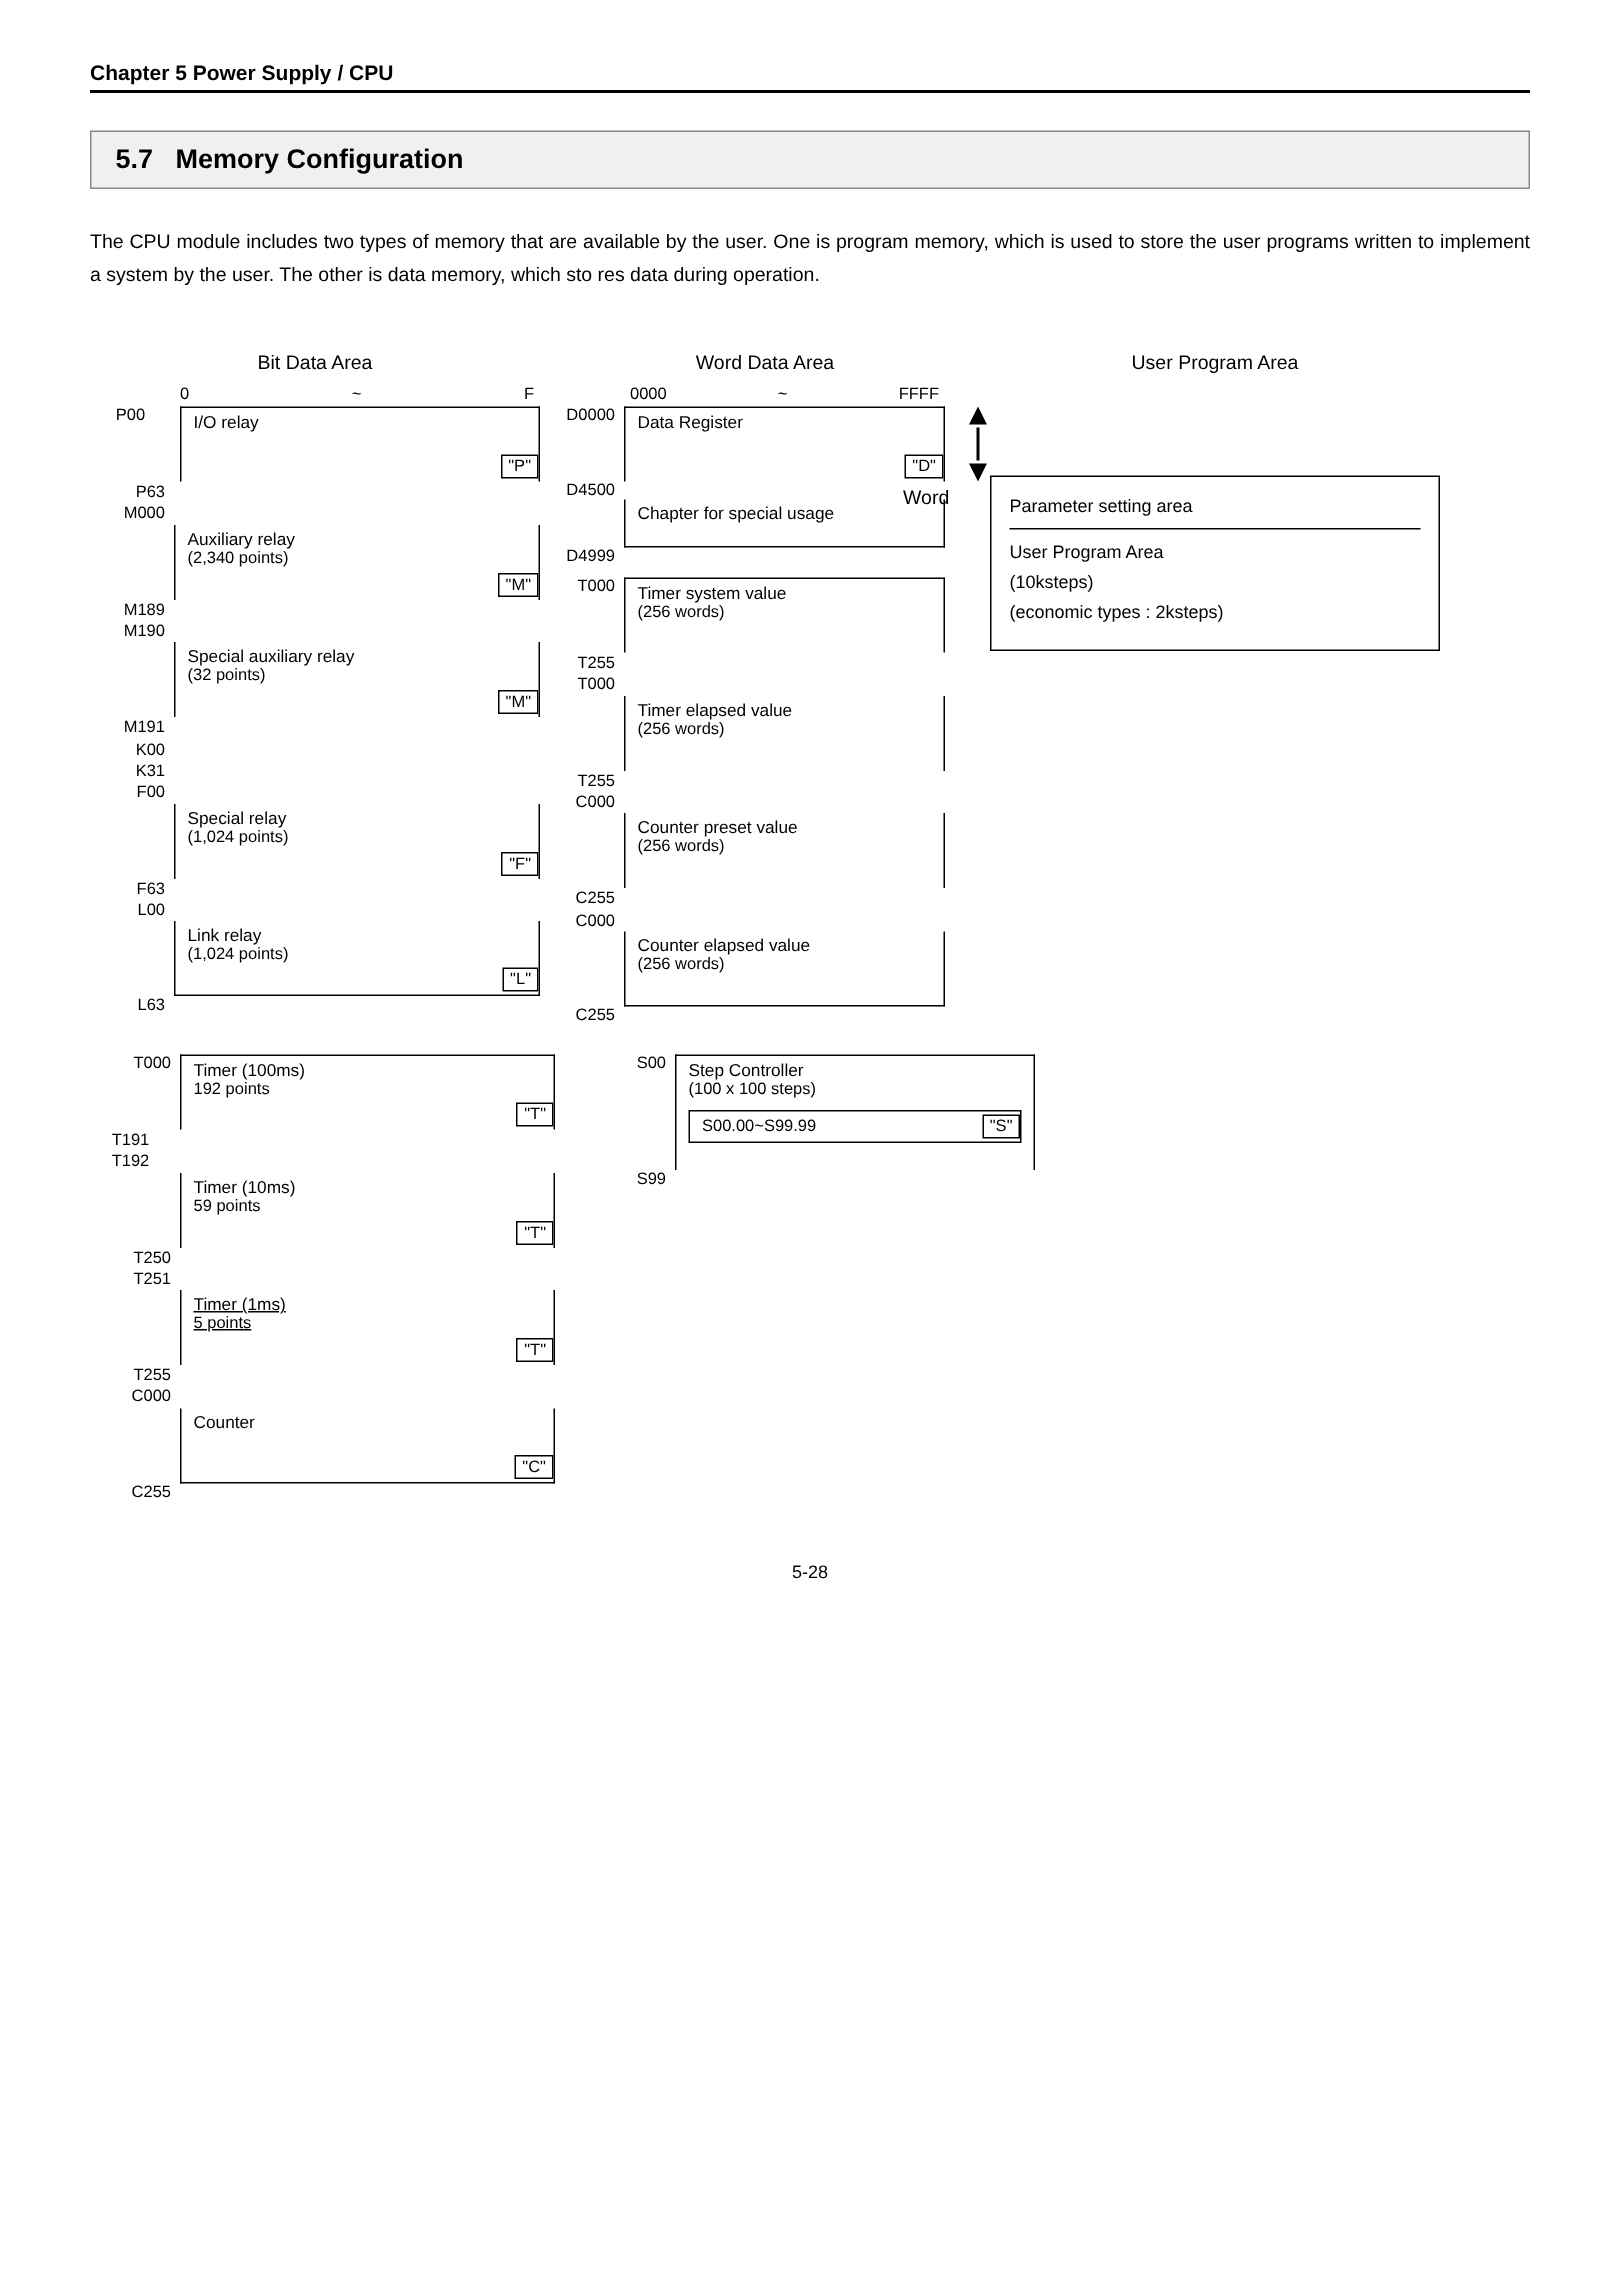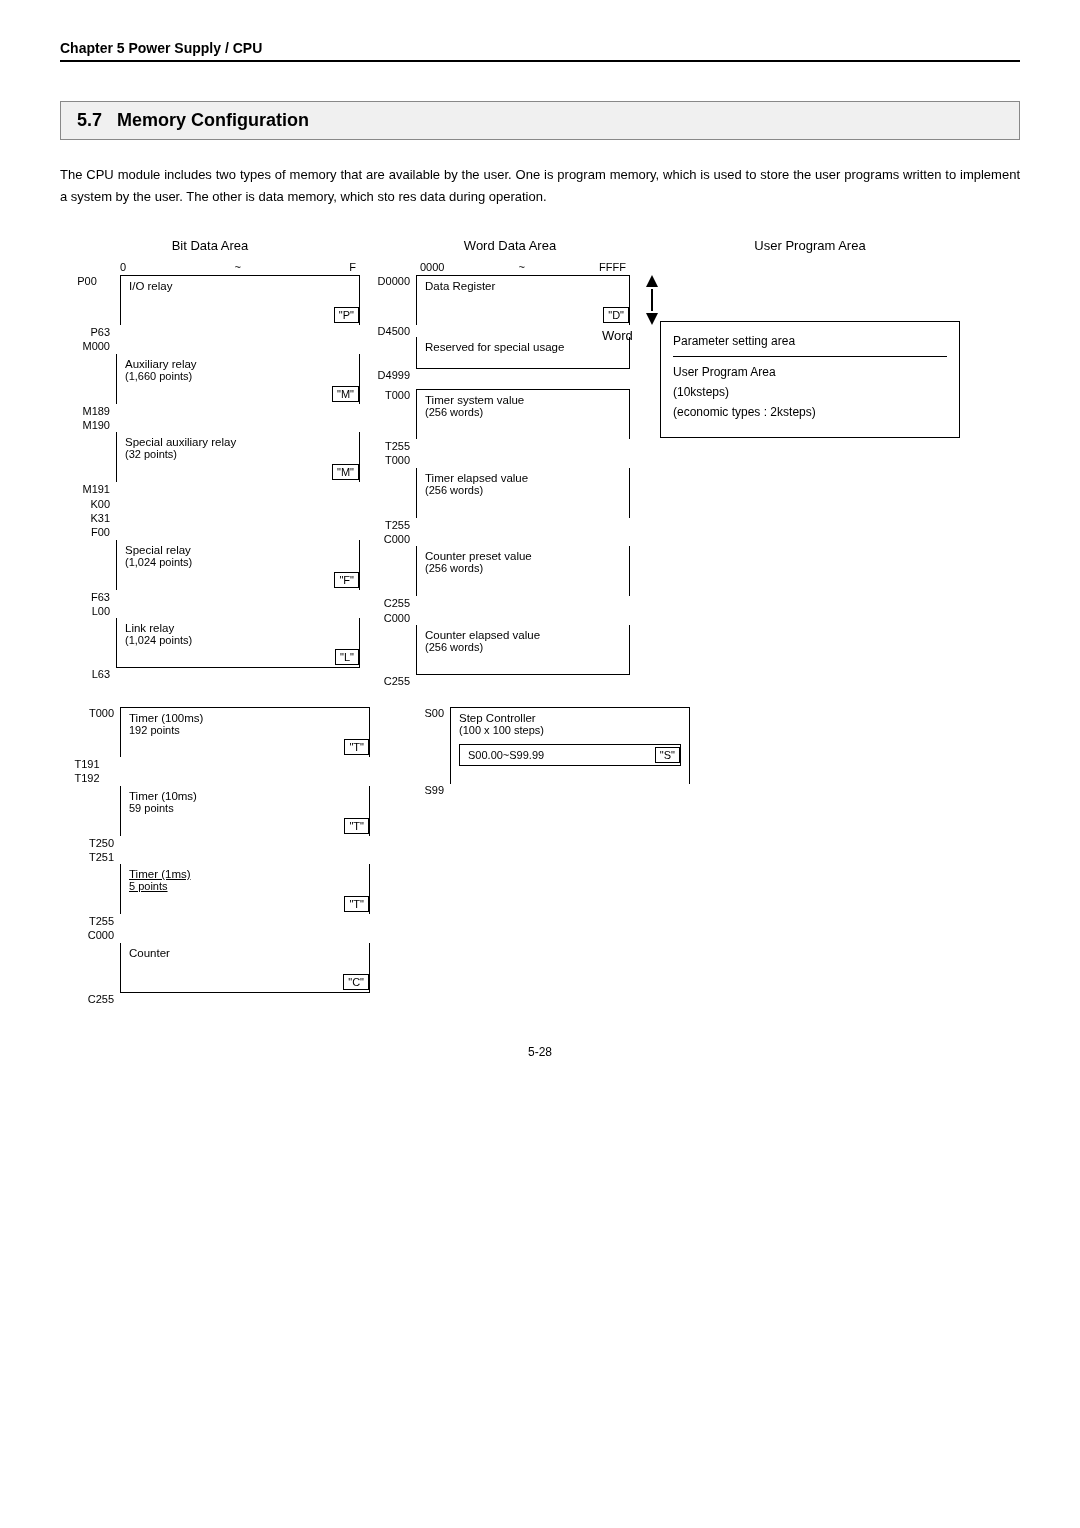--- a/index.html
+++ b/index.html
@@ -14,38 +14,38 @@
     }
     .page {
       padding: 40px 60px;
       position: relative;
     }
     .chapter-header {
       font-size: 14px;
       font-weight: bold;
       border-bottom: 2px solid #000;
       padding-bottom: 4px;
-      margin-bottom: 39px;
+      margin-bottom: 25px;
     }
     .section-title-box {
       border: 1px solid #888;
       background: #f0f0f0;
       padding: 8px 16px;
       margin-bottom: 24px;
       display: inline-block;
       width: 100%;
     }
     .section-title-box h2 {
       font-size: 18px;
       font-weight: bold;
     }
     .intro-text {
       font-size: 13px;
       line-height: 1.7;
-      margin-bottom: 30px;
+      margin-bottom: 40px;
       text-align: justify;
     }
     .col-bit {
       width: 300px;
       flex-shrink: 0;
     }
     .col-word {
       width: 300px;
       flex-shrink: 0;
     }
@@ -162,21 +162,21 @@
       <div style="display:flex;">
         <div style="width:56px; text-align:right; padding-right:6px; font-size:11px; line-height:1.3;">P63<br>M000</div>
         <div style="flex:1;"></div>
       </div>
 
       <div class="flex-row">
         <div style="width:56px;"></div>
         <div class="segment-wrapper">
           <div class="seg-block" style="border-top:none;">
             <span>Auxiliary relay</span><br>
-            <span style="font-size:11px;">(1,660 points)</span>
+            <span style="font-size:11px;">(2,340 points)</span>
             <div class="seg-tag">"M"</div>
           </div>
         </div>
       </div>
       <div style="display:flex;">
         <div style="width:56px; text-align:right; padding-right:6px; font-size:11px; line-height:1.3;">M189<br>M190</div>
         <div style="flex:1;"></div>
       </div>
 
       <div class="flex-row">
@@ -263,21 +263,21 @@
 
       <div style="display:flex;">
         <div style="width:56px; text-align:right; padding-right:6px; font-size:11px;">D4500</div>
         <div style="flex:1; margin-right:30px;"></div>
       </div>
 
       <div class="flex-row">
         <div style="width:56px;"></div>
         <div style="flex:1; position:relative; margin-right:30px;">
           <div class="seg-block seg-bottom" style="border-top:none; padding-bottom:6px; min-height:32px;">
-            <span>Reserved for special usage</span>
+            <span>Chapter for special usage</span>
           </div>
         </div>
       </div>
       <div style="display:flex;">
         <div style="width:56px; text-align:right; padding-right:6px; font-size:11px;">D4999</div>
         <div style="flex:1; margin-right:30px;"></div>
       </div>
 
       <div class="flex-row" style="margin-top:8px;">
         <div style="width:56px; text-align:right; padding-right:6px; font-size:11px;">T000</div>

